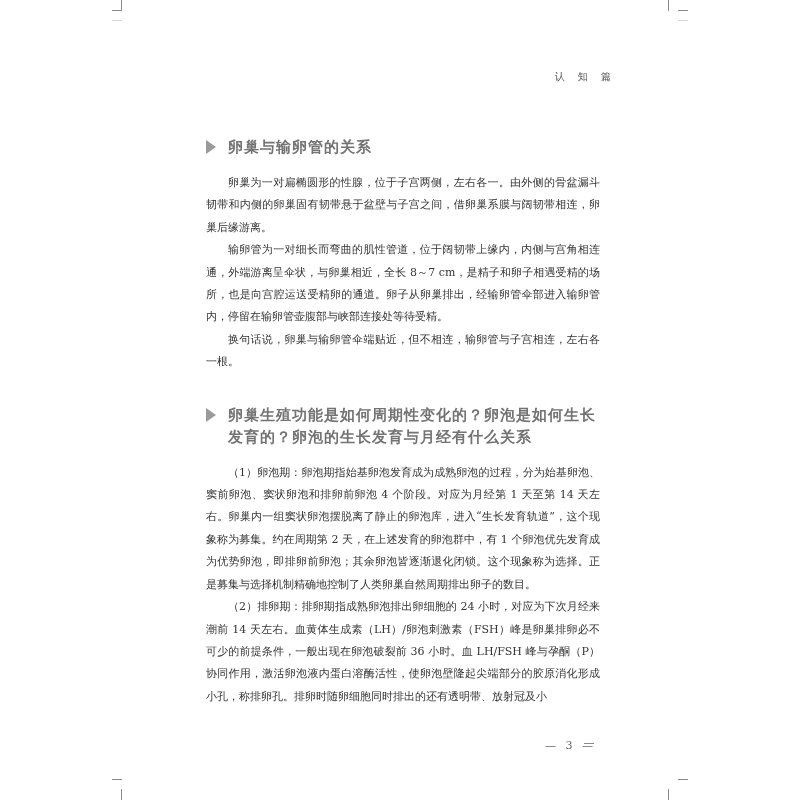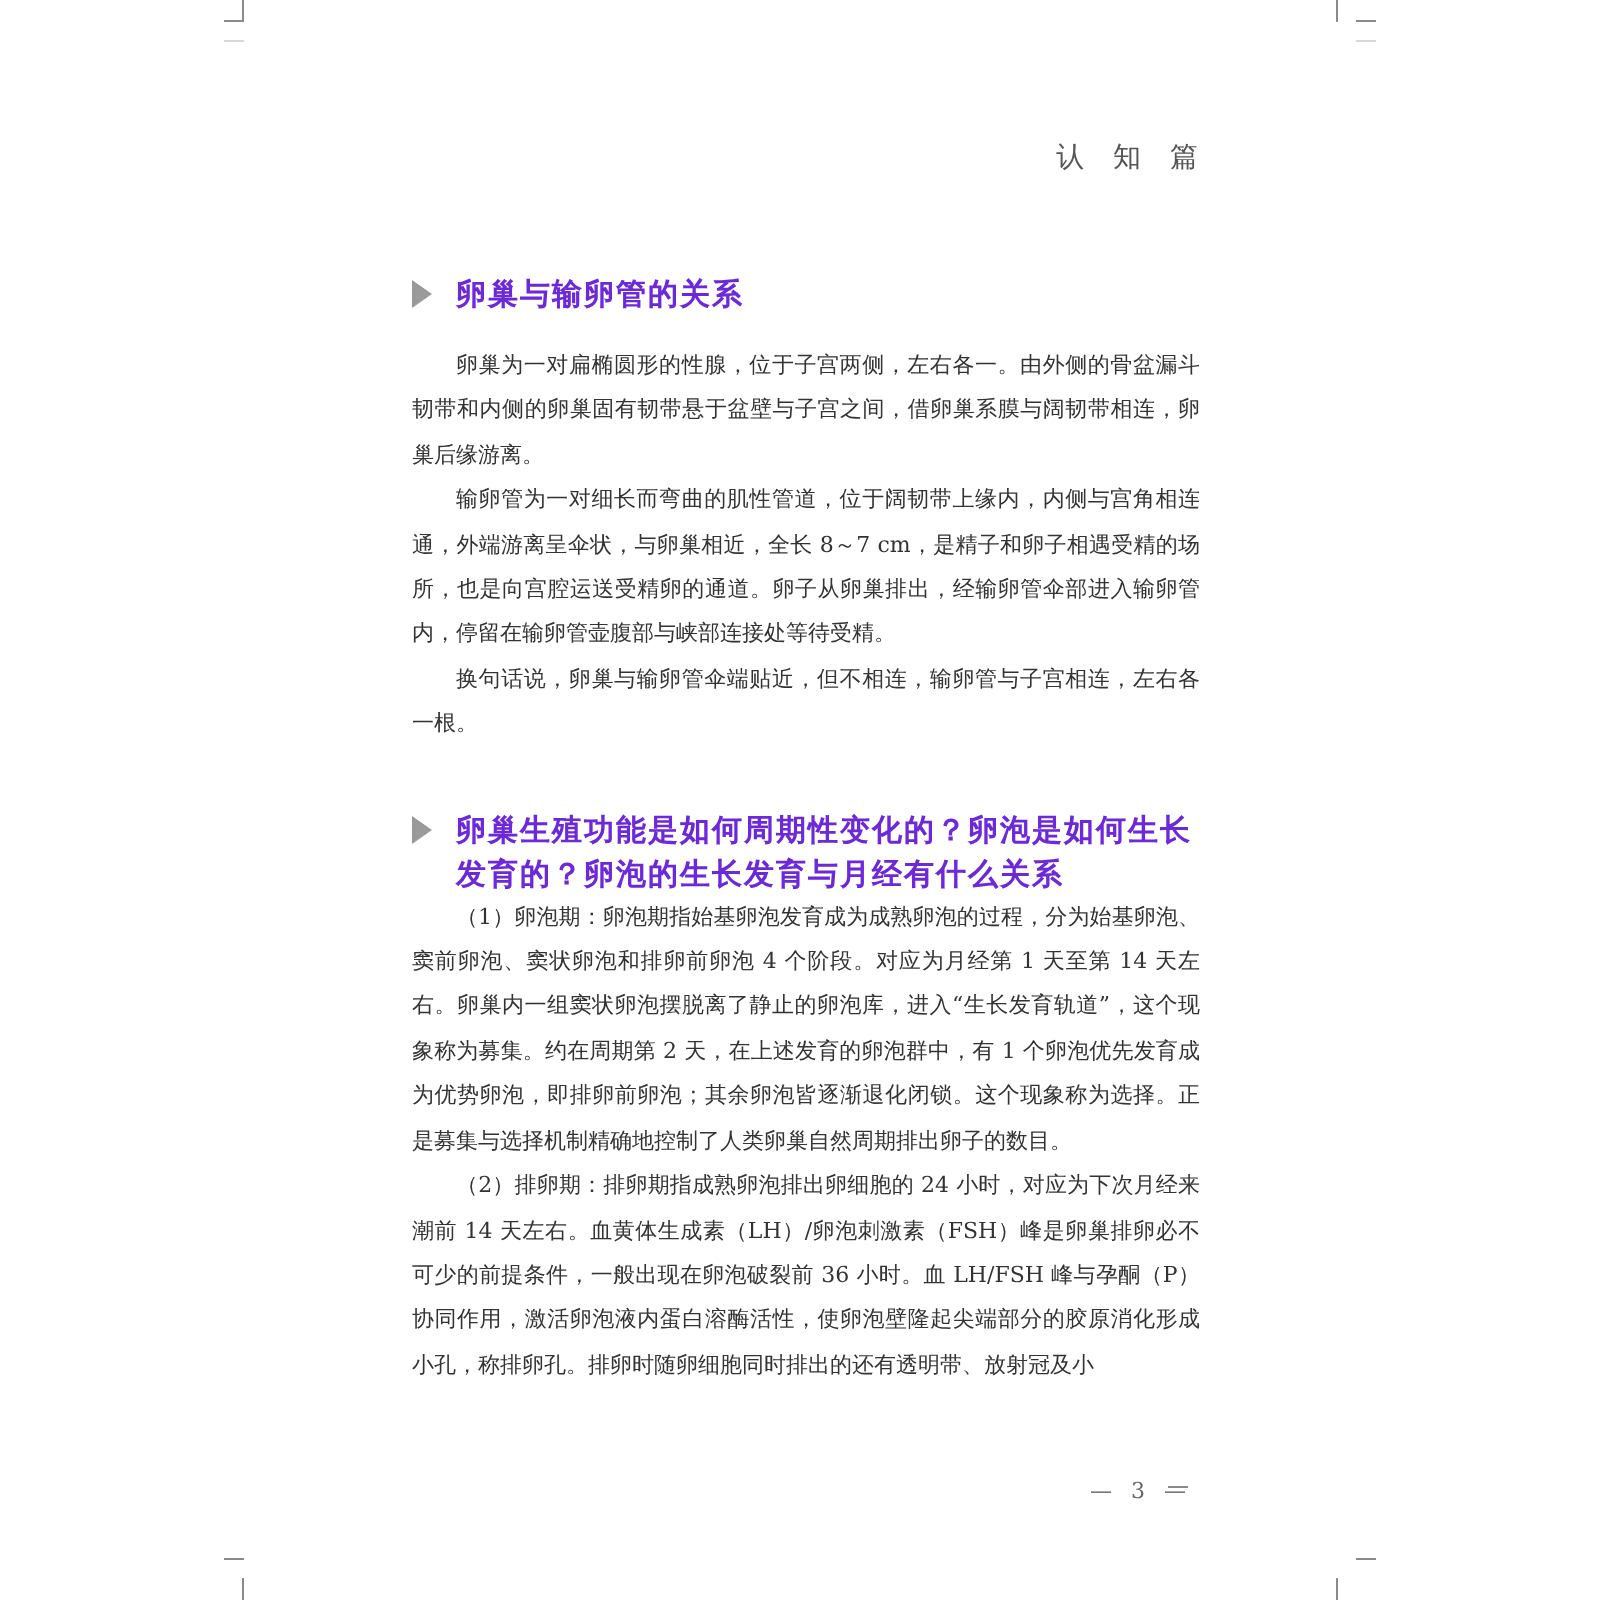--- a/index.html
+++ b/index.html
@@ -3,33 +3,33 @@
   <meta charset="utf-8">
   <style>
     html, body { margin: 0; padding: 0; }
     body {
       width: 800px; height: 800px; background: #ffffff; position: relative; overflow: hidden;
       font-family: "DejaVu Serif", "Liberation Serif", serif; color: #2a2a2a;
     }
     .crop { position: absolute; background: #8a8a8a; }
     .crop.light { background: #d8d8d8; }
     .running-head {
-      position: absolute; top: 70px; right: 196px; font-size: 14px; letter-spacing: 5px; color: #555;
+      position: absolute; top: 70px; right: 184px; font-size: 10px; letter-spacing: 5px; color: #555;
     }
     .content { position: absolute; left: 206px; top: 136px; width: 394px; }
     .section-heading {
       display: flex; align-items: flex-start; font-family: "DejaVu Sans", "Liberation Sans", sans-serif;
-      font-weight: bold; font-size: 15px; line-height: 22px; color: #6d28d9; letter-spacing: 1px;
+      font-weight: bold; font-size: 15px; line-height: 22px; color: #737373; letter-spacing: 1px;
     }
     .section-heading .tri {
       width: 0; height: 0; border-top: 7px solid transparent; border-bottom: 7px solid transparent;
       border-left: 10px solid #9a9a9a; margin: 4px 12px 0 0; flex-shrink: 0;
     }
     .h1 { margin-bottom: 14px; }
-    .h2 { margin-top: 30px; margin-bottom: 0; justify-content: center; }
+    .h2 { margin-top: 30px; margin-bottom: 14px; justify-content: center; }
     p.para {
       margin: 0; font-size: 11px; line-height: 22.4px; text-indent: 2em; text-align: justify;
       color: #333;
     }
     .page-num {
       position: absolute; top: 739px; right: 204px; font-size: 11px; color: #666; letter-spacing: 3px;
     }
   </style>
 </head>
 <body>

